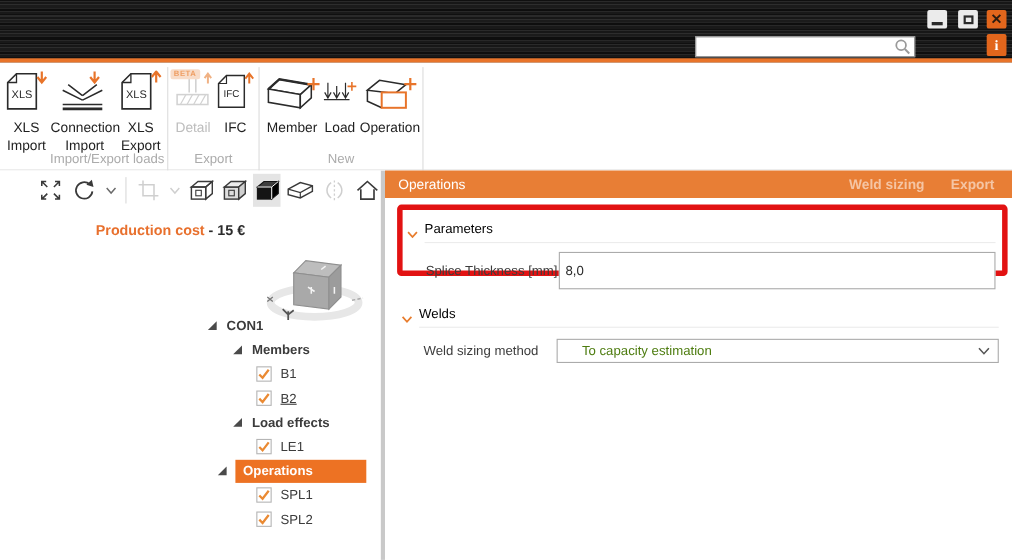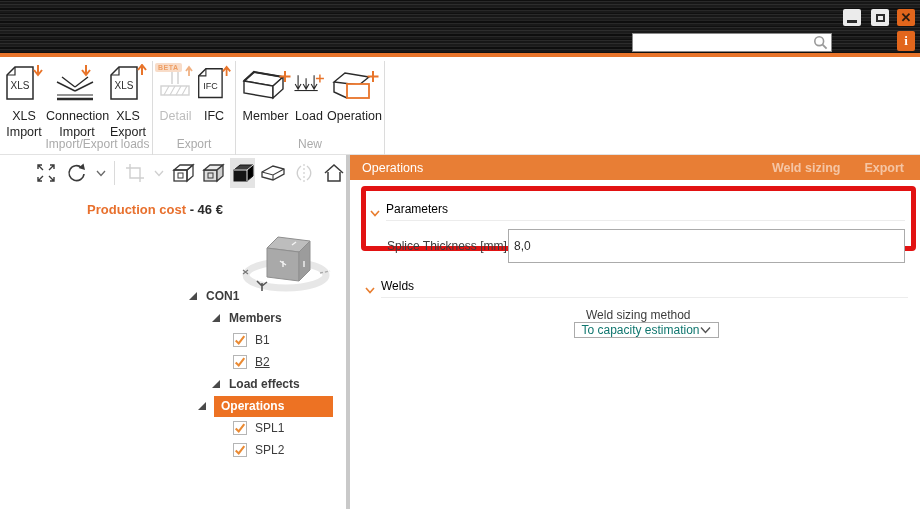--- a/index.html
+++ b/index.html
@@ -114,23 +114,23 @@
   .sec-chevron { flex:0 0 auto; margin:0 6px 4px 2px; }
   .sec-title-wrap { flex:1; border-bottom:1px solid #ececec; padding-bottom:3px; }
   .sec-title { font-size:12px; font-weight:normal; color:#000000; }
 
   .field-row { display:flex; align-items:center; margin-top:8px; margin-left:19px; }
   .field-label { width:121px; font-size:12px; color:#3c3c3c; flex:0 0 auto; }
   .txt-input { flex:1; height:34px; border:1px solid #ababab; font-size:12px;
     padding-left:5px; font-family:"Liberation Sans",sans-serif; color:#2b2b2b; outline:none; }
 
   .welds-sec { position:absolute; left:13px; top:96px; right:12px; }
-  .welds-sec .field-row { margin-left:22px; margin-top:10px;flex-direction:column; }
-  .combo { flex:1; height:35px; border:1px solid #ababab; display:flex; align-items:center;
-    font-size:12px; color:#0f766e; padding-left:6px; cursor:pointer; background:#fff; }
+  .welds-sec .field-row { margin-left:22px; margin-top:10px; }
+  .combo { flex:1; height:22px; border:1px solid #ababab; display:flex; align-items:center;
+    font-size:12px; color:#4d7c0f; padding-left:22px; cursor:pointer; background:#fff; }
   .combo span { flex:1; }
   .combo svg { margin-right:7px; flex:0 0 auto; }
 </style>
 </head>
 <body>
 
 <div class="screen">
 
   <div class="titlebar">
     <div class="win-btn win-min">
@@ -344,21 +344,21 @@
         <span class="tbi">
           <svg width="22" height="20" viewBox="0 0 22 20">
             <path d="M2,10 L11,2 L20,10" fill="none" stroke="#3a3a3a" stroke-width="1.5"></path>
             <path d="M5,9 L5,18 L17,18 L17,9" fill="none" stroke="#3a3a3a" stroke-width="1.5"></path>
           </svg>
         </span>
       </div>
 
       <div class="prod-cost">
         <span class="pc-label">Production cost</span>
-        <span class="pc-value">- 46 €</span>
+        <span class="pc-value">- 15 €</span>
       </div>
 
       <div class="viewcube">
         <svg width="92" height="74" viewBox="0 0 92 74">
           <ellipse cx="46" cy="54" rx="40" ry="13" fill="none" stroke="#e7e7e7" stroke-width="7"></ellipse>
           <polygon points="27,27 38,16 70,20 59,31" fill="#bdbdbd" stroke="#8f8f8f" stroke-width="1"></polygon>
           <polygon points="27,27 59,31 59,60 27,56" fill="#a9a9a9" stroke="#8f8f8f" stroke-width="1"></polygon>
           <polygon points="59,31 70,20 70,49 59,60" fill="#9c9c9c" stroke="#8f8f8f" stroke-width="1"></polygon>
           <path d="M40,40 L46,44 M43,46 L43,40" stroke="#f4f4f4" stroke-width="1.4"></path>
           <path d="M52,24 L56,21" stroke="#f4f4f4" stroke-width="1.4"></path>
@@ -390,20 +390,28 @@
           <span class="cb">
             <svg width="12" height="12" viewBox="0 0 14 14">
               <polyline points="2,7.5 5.5,11 12,2.5" fill="none" stroke="#ea8a33" stroke-width="2.4"></polyline>
             </svg>
           </span>
           <span class="underlined">B2</span>
         </div>
         <div class="trow bold">
           <span class="expander exp-group"></span>
           <span>Load effects</span>
+        </div>
+        <div class="trow">
+          <span class="cb">
+            <svg width="12" height="12" viewBox="0 0 14 14">
+              <polyline points="2,7.5 5.5,11 12,2.5" fill="none" stroke="#ea8a33" stroke-width="2.4"></polyline>
+            </svg>
+          </span>
+          <span>LE1</span>
         </div>
         <div class="trow">
           <span class="expander exp-ops"></span>
           <span class="ops-highlight">Operations</span>
         </div>
         <div class="trow ops-children">
           <span class="cb">
             <svg width="12" height="12" viewBox="0 0 14 14">
               <polyline points="2,7.5 5.5,11 12,2.5" fill="none" stroke="#ea8a33" stroke-width="2.4"></polyline>
             </svg>

